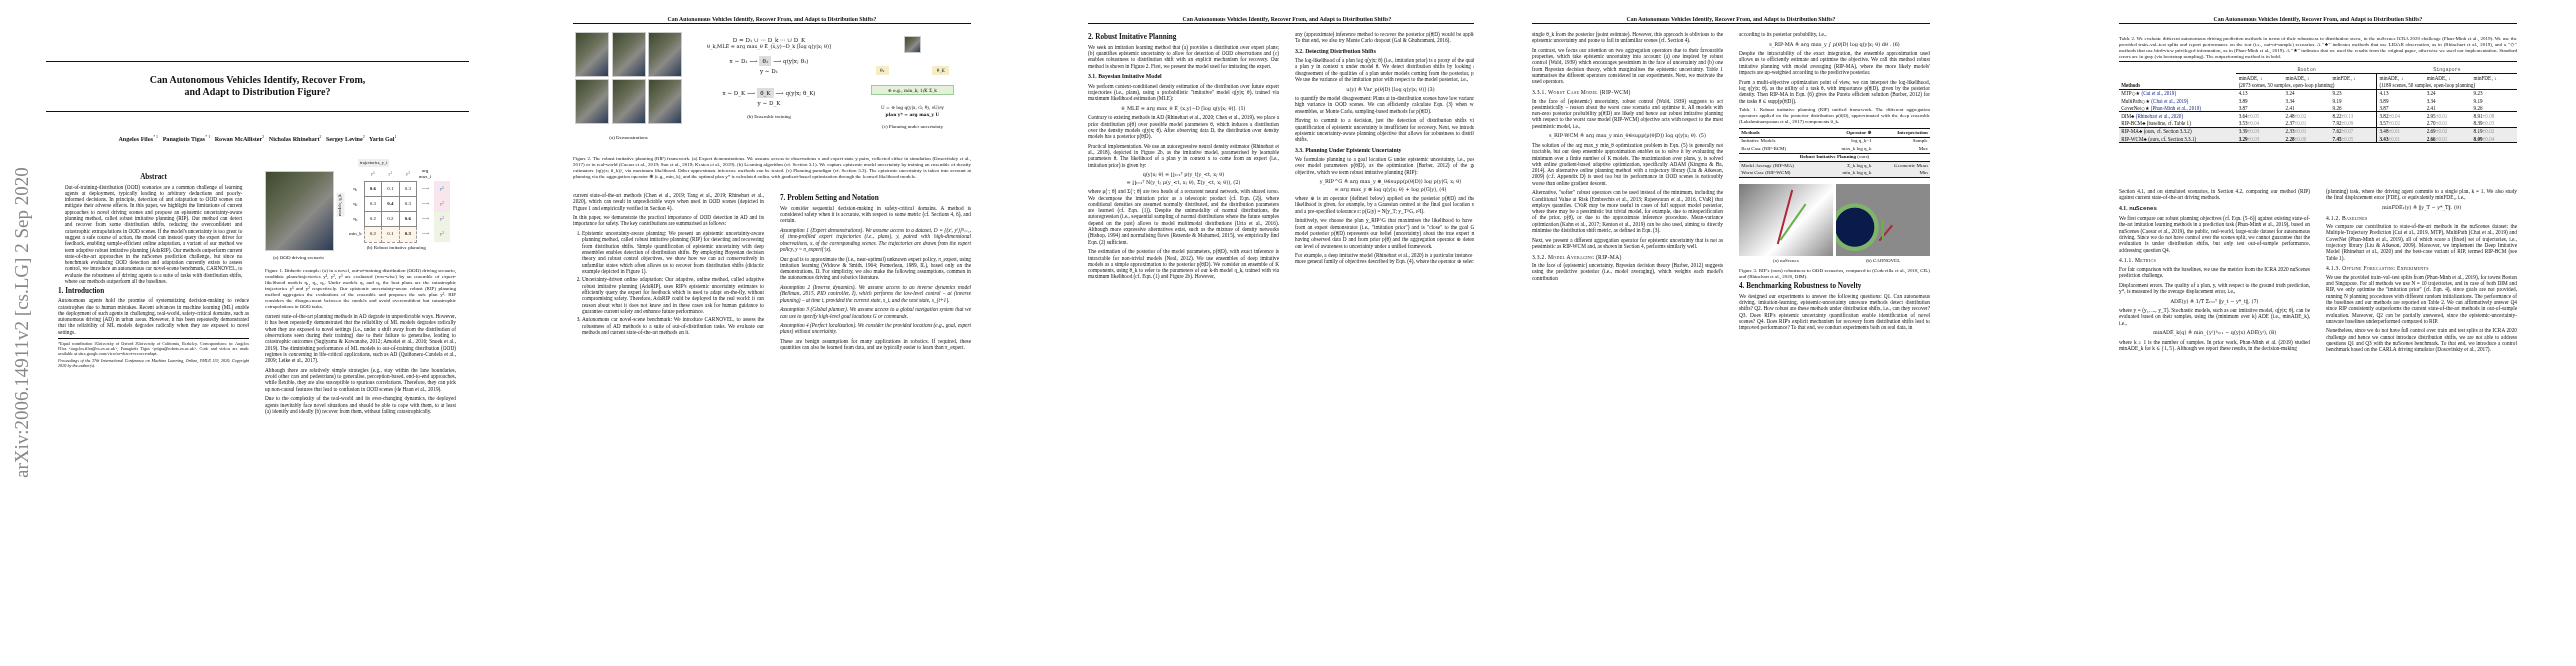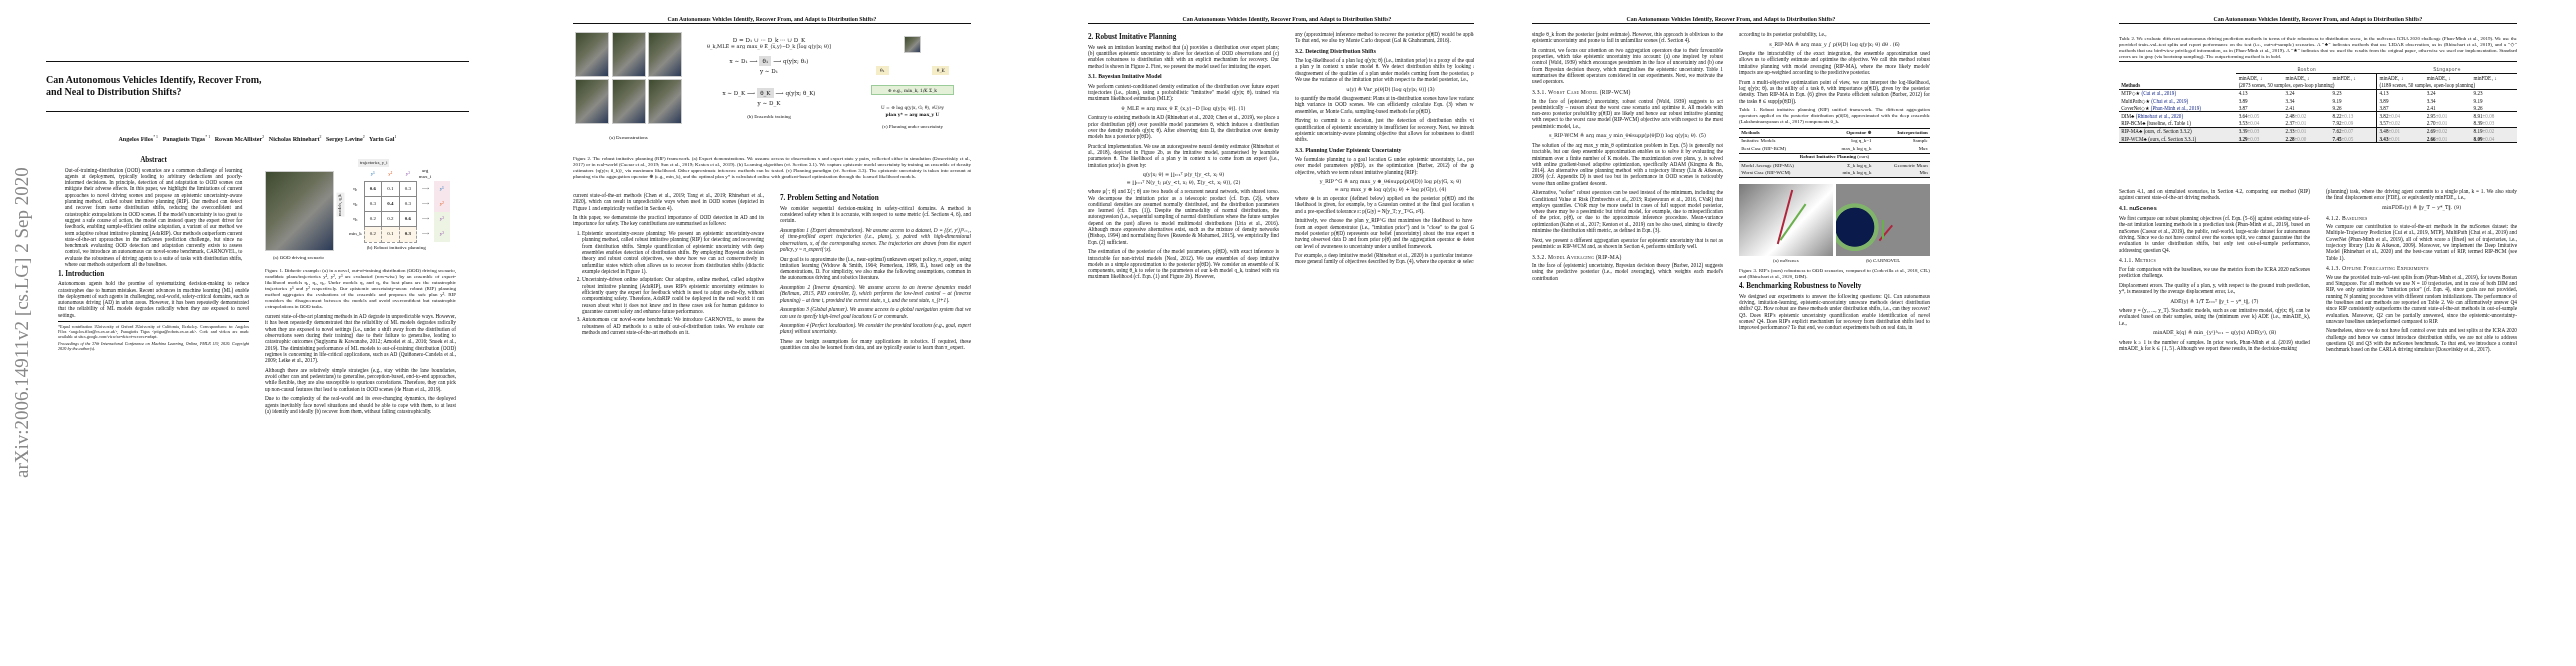--- a/index.html
+++ b/index.html
@@ -9,21 +9,21 @@
   .header{position:absolute;top:16px;left:58px;width:398px;border-bottom:0.7px solid #111;font-weight:bold;font-size:5.8px;text-align:center;padding-bottom:1.1px;}
   .col{position:absolute;top:29px;width:191px;font-size:5.3px;line-height:6.3px;text-align:justify;}
   .col.l{left:58px}.col.r{left:265px}
   .col p{margin:0 0 3.3px 0;}
   h2{font-size:7.2px;margin:3.3px 0 3.3px;font-weight:bold;}
   h3{font-size:5.8px;margin:4.4px 0 2.8px;font-weight:bold;}
   h4{font-size:5.6px;margin:4.4px 0 2.2px;font-weight:normal;font-variant:small-caps;letter-spacing:0.3px;}
   .cite{color:#1a2e8c;}
   .arxiv{position:absolute;left:11px;top:167px;width:22px;height:311px;}
   .arxiv span{position:absolute;left:0;top:311px;transform-origin:0 0;transform:rotate(-90deg);white-space:nowrap;font-size:19px;color:#888;font-family:"Liberation Serif",serif;}
-  .titlebox{position:absolute;left:46px;top:61px;width:423px;border-top:0.7px solid #111;border-bottom:0.7px solid #111;padding:12.2px 0 12.2px;}
+  .titlebox{position:absolute;left:46px;top:61px;width:423px;border-top:0.7px solid #111;border-bottom:0.7px solid #111;text-align:center;padding:12.2px 0 12.2px;}
   .title{font-size:10px;font-weight:bold;line-height:12.2px;}
   .authors{position:absolute;left:46px;top:135px;width:423px;text-align:center;font-size:6.1px;font-weight:bold;}
   .authors sup{font-weight:normal;font-size:3.9px;}
   .abs-h{text-align:center;font-size:7.2px;font-weight:bold;margin:0 0 3.3px;}
   .abs{padding:0 6.7px;}
   .fig{border:0;margin:2.2px 0 3.3px;}
   .imgbox{display:inline-block;background:linear-gradient(135deg,#3d4a2e,#6a6f5a 40%,#8b8b86 60%,#2b3a57);border:0.6px solid #ccc;}
   .caption{font-size:5px;line-height:5.9px;text-align:justify;margin:2.2px 0 4.4px;}
   .grid{border-collapse:collapse;font-size:5px;margin-left:11px;}
   .grid td{border:0.6px solid #888;width:14.5px;height:12.2px;text-align:center;}
@@ -41,32 +41,32 @@
 </style>
 </head>
 <body>
 
 <div class="page p1">
   <div class="arxiv">
       <span>arXiv:2006.14911v2  [cs.LG]  2 Sep 2020</span>
     </div>
   <div class="titlebox">
     <div class="title">Can Autonomous Vehicles Identify, Recover From,</div>
-    <div class="title">and Neal to Distribution Shifts?</div>
+    <div class="title">and Adapt to Distribution Figure?</div>
   </div>
   <div class="authors">
     <span><span>Angelos Filos</span><sup>* 1</sup></span>&nbsp;&nbsp;
     <span><span>Panagiotis Tigas</span><sup>* 1</sup></span>&nbsp;&nbsp;
     <span><span>Rowan McAllister</span><sup>2</sup></span>&nbsp;&nbsp;
     <span><span>Nicholas Rhinehart</span><sup>2</sup></span>&nbsp;&nbsp;
     <span><span>Sergey Levine</span><sup>2</sup></span>&nbsp;&nbsp;
     <span><span>Yarin Gal</span><sup>1</sup></span>
   </div>
 
-  <div class="col l" style="top:157px">
+  <div class="col l" style="top:174px">
     <div class="abs-h">Abstract</div>
     <p class="abs">Out-of-training-distribution (OOD) scenarios are a common challenge of learning agents at deployment, typically leading to arbitrary deductions and poorly-informed decisions. In principle, detection of and adaptation to OOD scenes can mitigate their adverse effects. In this paper, we highlight the limitations of current approaches to novel driving scenes and propose an epistemic uncertainty-aware planning method, called robust imitative planning (RIP). Our method can detect and recover from some distribution shifts, reducing the overconfident and catastrophic extrapolations in OOD scenes. If the model's uncertainty is too great to suggest a safe course of action, the model can instead query the expert driver for feedback, enabling sample-efficient online adaptation, a variant of our method we term adaptive robust imitative planning (AdaRIP). Our methods outperform current state-of-the-art approaches in the nuScenes prediction challenge, but since no benchmark evaluating OOD detection and adaptation currently exists to assess control, we introduce an autonomous car novel-scene benchmark, CARNOVEL, to evaluate the robustness of driving agents to a suite of tasks with distribution shifts, where our methods outperform all the baselines.</p>
     <h2>1. Introduction</h2>
     <p>Autonomous agents hold the promise of systematizing decision-making to reduce catastrophes due to human mistakes. Recent advances in machine learning (ML) enable the deployment of such agents in challenging, real-world, safety-critical domains, such as autonomous driving (AD) in urban areas. However, it has been repeatedly demonstrated that the reliability of ML models degrades radically when they are exposed to novel settings.</p>
     <div class="footer">
       <div>*Equal contribution 1University of Oxford 2University of California, Berkeley. Correspondence to: Angelos Filos &lt;angelos.filos@cs.ox.ac.uk&gt;, Panagiotis Tigas &lt;ptigas@robots.ox.ac.uk&gt;. Code and videos are made available at sites.google.com/view/av-detect-recover-adapt.</div>
       <div style="margin-top:2.2px;font-style:italic">Proceedings of the 37th International Conference on Machine Learning, Online, PMLR 119, 2020. Copyright 2020 by the author(s).</div>
     </div>
   </div>
 

